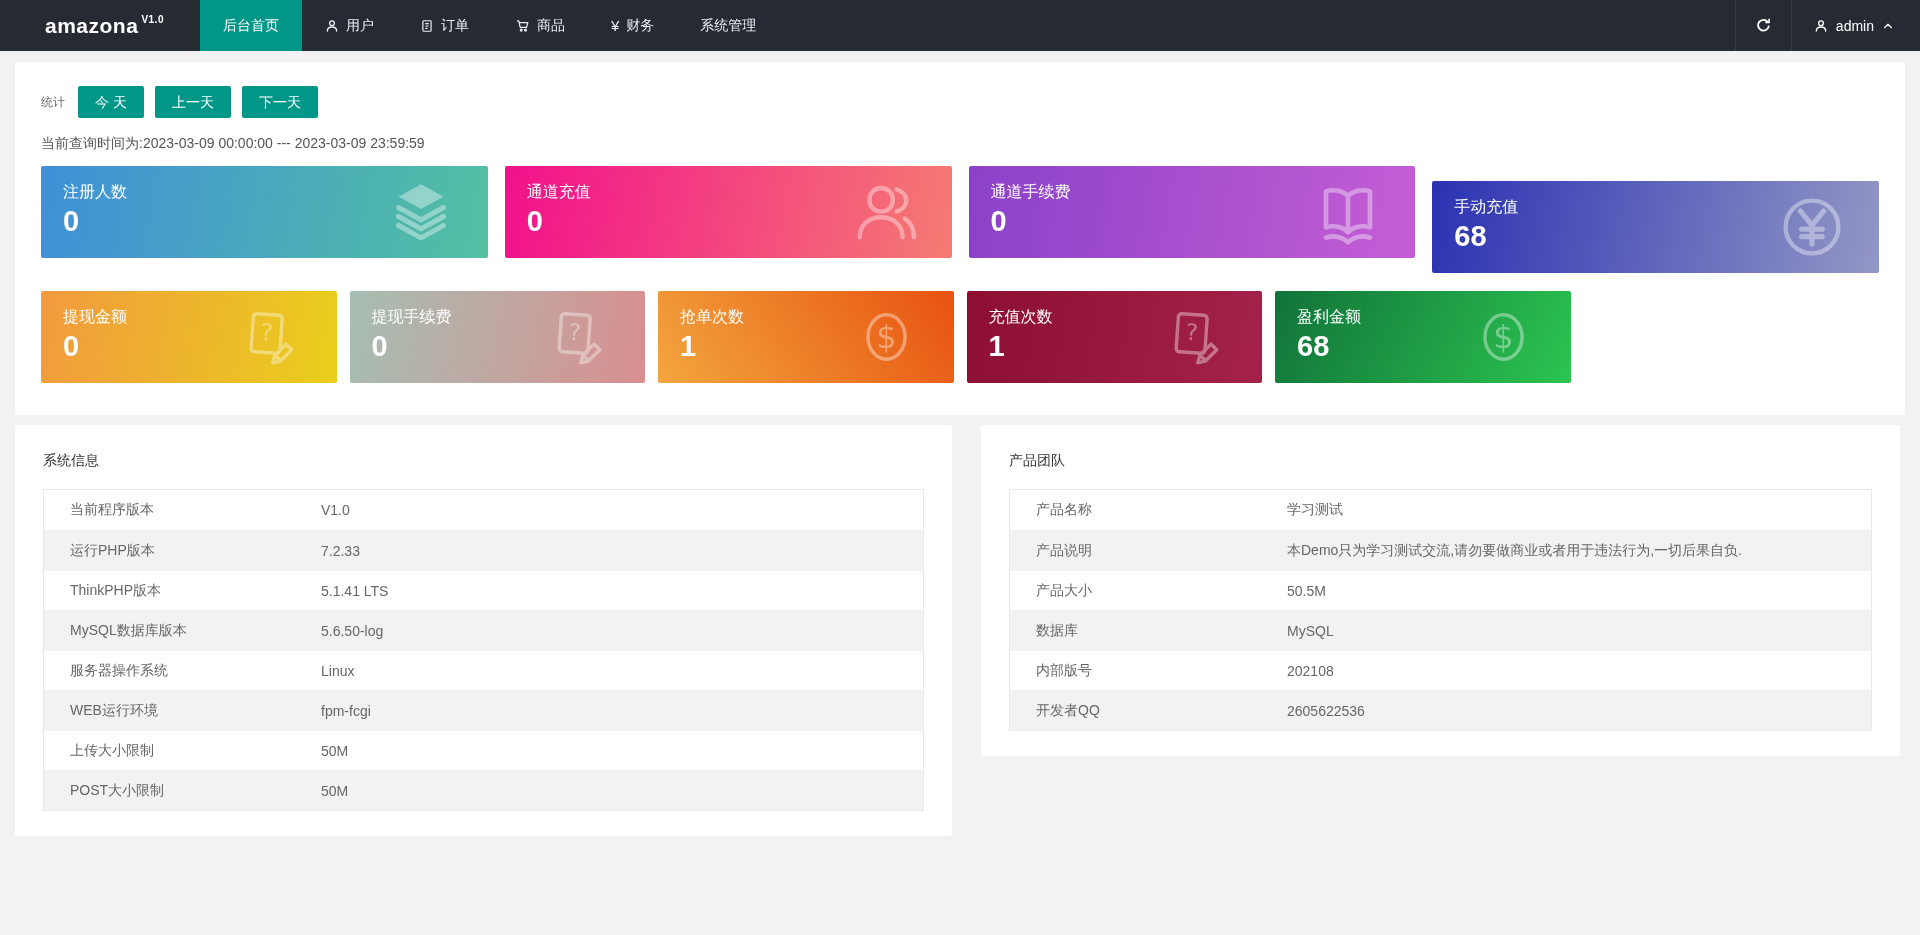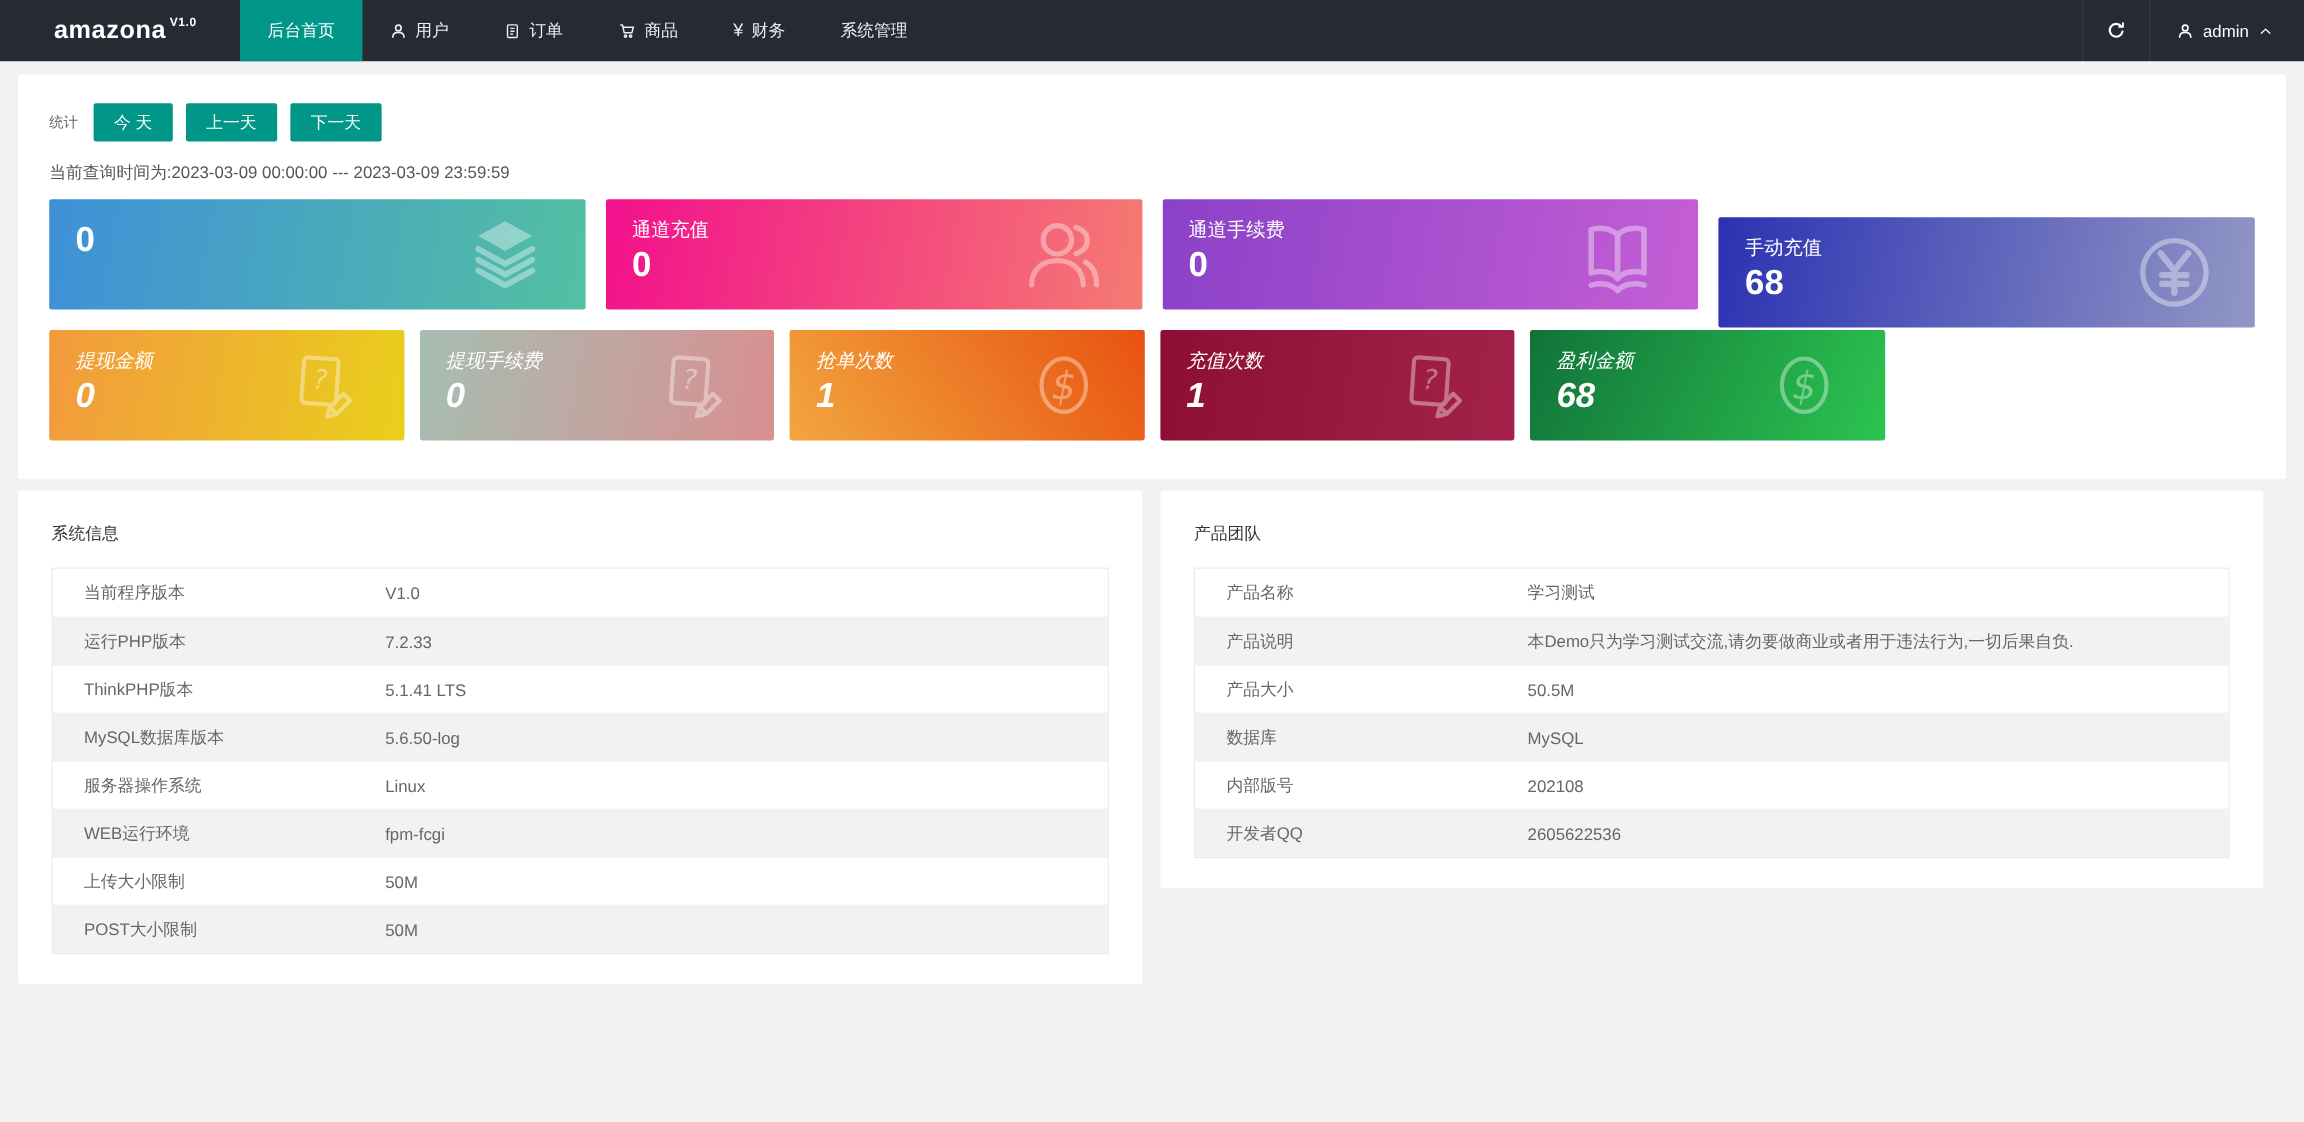--- a/index.html
+++ b/index.html
@@ -20,29 +20,29 @@
 
   
   .panel { background:#fff; margin:0 15px; border-radius:2px; }
   .panel-top { margin-top:11px; padding:24px 16px 32px; }
   .stats-bar { display:flex; align-items:center; gap:11px; padding:0 10px; }
   .stats-label { color:#666; font-size:12px; margin-right:2px; }
   .btn-teal { background:#009688; color:#fff; font-size:14px; height:32px; line-height:32px; padding:0 17px; border:none; border-radius:2px; cursor:pointer; white-space:nowrap; }
   .query-time { color:#555; font-size:14px; margin:17px 10px 13px; }
 
   .cards-row1 { display:grid; grid-template-columns:repeat(4,1fr); gap:17px; padding:0 10px; }
-  .cards-row2 { display:grid; grid-template-columns:repeat(6,1fr); gap:13px; padding:0 10px; margin-top:2px;font-style:italic; }
+  .cards-row2 { display:grid; grid-template-columns:repeat(6,1fr); gap:13px; padding:0 10px; margin-top:18px; }
   .card { height:92px; border-radius:2px; color:#fff; position:relative; padding:16px 22px; overflow:hidden; cursor:default; }
   .card-title { font-size:16px; font-weight:400; }
   .card-value { font-size:29px; font-weight:bold; margin-top:3px; line-height:1.1; }
   .card-icon { position:absolute; right:34px; top:50%; transform:translateY(-50%); width:66px; height:66px; opacity:.38; }
   .cards-row2 .card-icon { width:55px; height:55px; right:40px; }
 
   
-  .panels { display:grid; grid-template-columns:937px 919px; gap:15px; margin:10px 15px 0; align-items:start; }
+  .panels { display:grid; grid-template-columns:937px 919px; gap:29px; margin:10px 15px 0; align-items:start; }
   .info-panel { background:#fff; border-radius:2px; padding:27px 28px 25px; }
   .info-title { font-size:14px; color:#333; margin-bottom:19px; }
   .info-table { border:1px solid #e9e9e9; }
   .info-row { display:flex; align-items:center; height:40px; font-size:14px; color:#666; background:#fff; }
   .info-row:nth-child(even) { background:#f2f2f2; }
   .info-row + .info-row { border-top:1px solid #f0f0f0; }
   .cell-label { width:277px; padding-left:26px; flex:none; }
   .cell-value { flex:1; padding-right:10px; }
   .badge-404 { display:inline-flex; align-items:center; justify-content:center; width:26px; height:26px; border:1px solid #e4e4e4; border-radius:50%; color:#ddd; font-size:10px; cursor:pointer; }
 
@@ -176,20 +176,21 @@
   <div class="stats-bar">
     <span class="stats-label">统计</span>
     <button class="btn-teal">今 天</button>
     <button class="btn-teal">上一天</button>
     <button class="btn-teal">下一天</button>
   </div>
   <div class="query-time">当前查询时间为:2023-03-09 00:00:00 --- 2023-03-09 23:59:59</div>
 
   <div class="cards-row1">
     <div class="card" style="background: linear-gradient(100deg, rgb(63, 144, 216), rgb(83, 192, 162));">
+      <div class="card-title">注册人数</div>
       <div class="card-value">0</div>
       <svg class="card-icon">
           <use href="#i-layers"></use>
         </svg>
     </div>
     <div class="card" style="background: linear-gradient(100deg, rgb(242, 16, 140), rgb(245, 123, 114));">
       <div class="card-title">通道充值</div>
       <div class="card-value">0</div>
       <svg class="card-icon">
           <use href="#i-users"></use>

